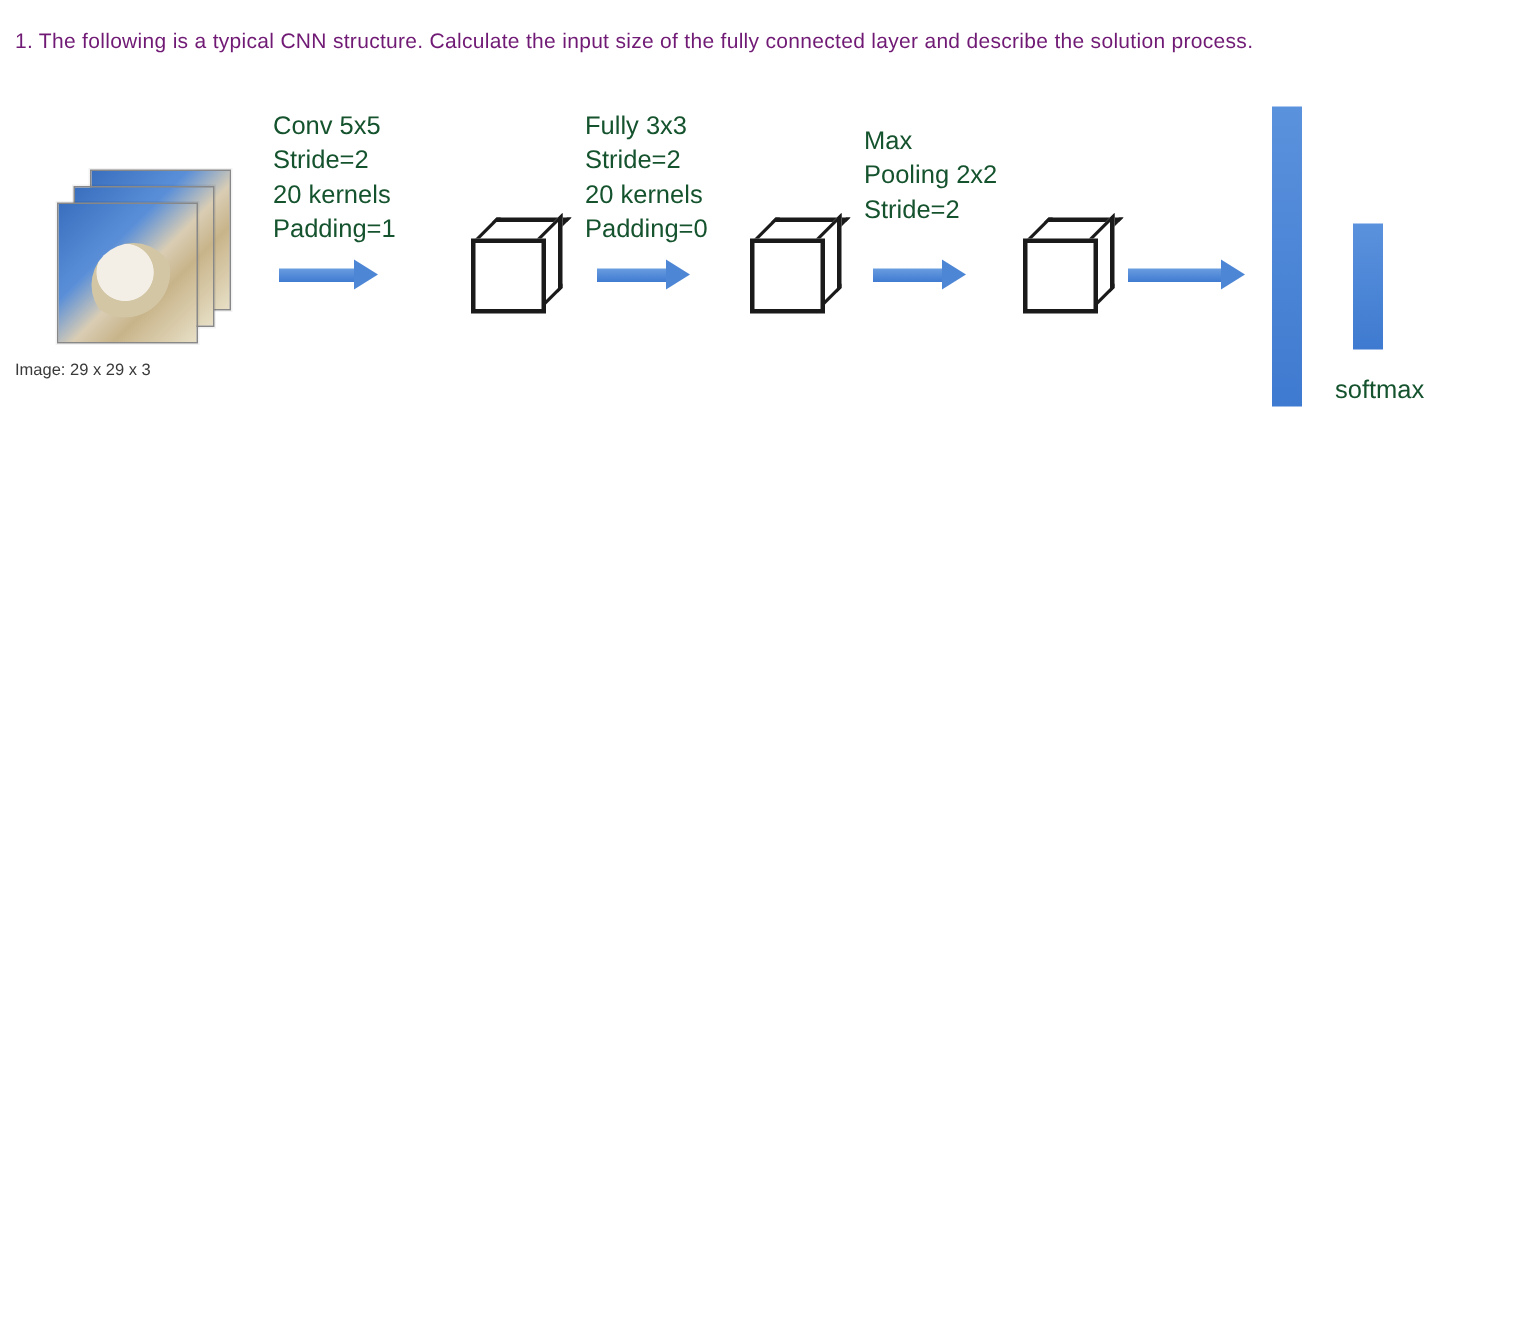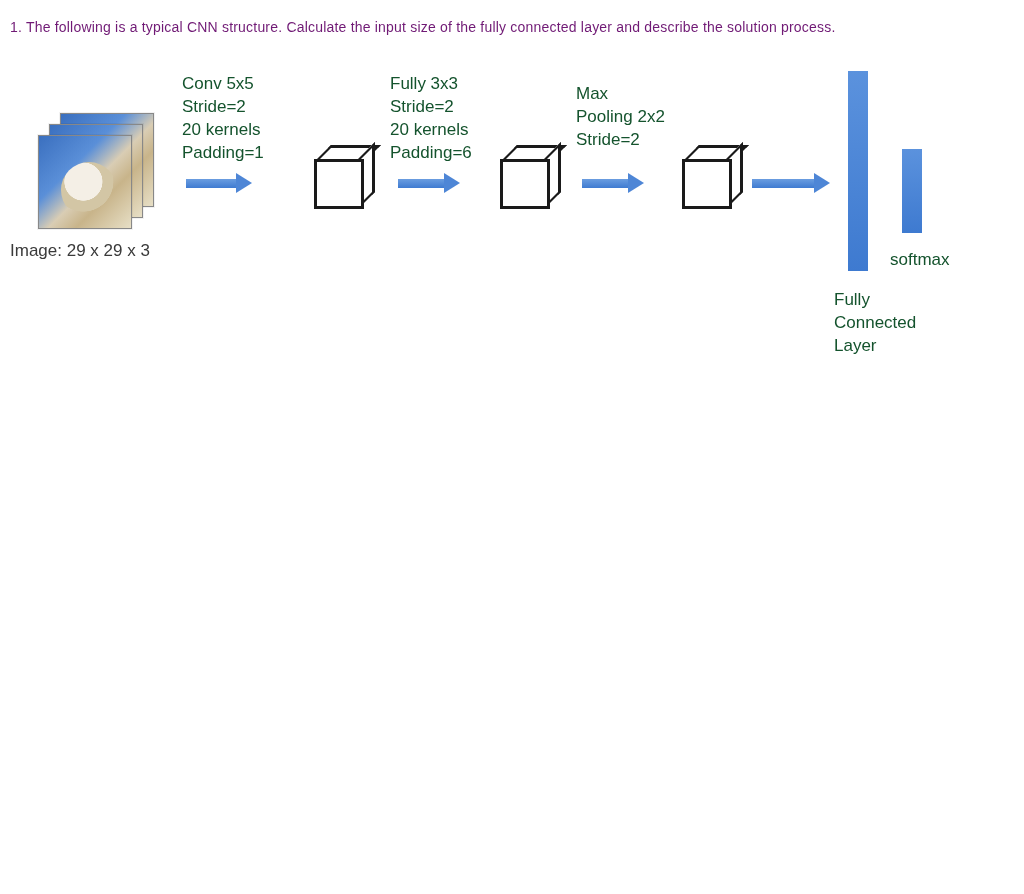--- a/index.html
+++ b/index.html
@@ -65,21 +65,21 @@
     border-radius: 50%;
   }
   .tile.t1 { left: 22px; top: 0px; }
   .tile.t2 { left: 11px; top: 11px; }
   .tile.t3 { left: 0px;  top: 22px; }
 
   .img-caption {
     position: absolute;
     left: 0px;
     top: 188px;
-    font-size: 17px;
+    font-size: 11px;
     color: #3a3a3a;
     white-space: nowrap;
   }
 
   
   .arrow {
     position: absolute;
     height: 16px;
   }
   .arrow .shaft {
@@ -177,21 +177,21 @@
     <div class="cube" style="left:304px; top:92px;">
       <div class="top"></div>
         <div class="side"></div>
         <div class="front"></div>
     </div>
 
     <div class="block op-label" style="left:380px; top:20px;">
       <div>Fully 3x3</div>
       <div>Stride=2</div>
       <div>20 kernels</div>
-      <div>Padding=6</div>
+      <div>Padding=0</div>
     </div>
 
     <div class="arrow" style="left:388px; top:122px; width:62px;">
       <div class="shaft"></div>
         <div class="head"></div>
     </div>
 
     <div class="cube" style="left:490px; top:92px;">
       <div class="top"></div>
         <div class="side"></div>
@@ -219,20 +219,15 @@
       <div class="shaft"></div>
         <div class="head"></div>
     </div>
 
     <div class="fc-bar" style="left:838px; top:18px; height:200px;"></div>
 
     <div class="fc-bar" style="left:892px; top:96px; height:84px;"></div>
 
     <div class="block op-label" style="left:880px; top:196px;">softmax</div>
 
-    <div class="block op-label" style="left:824px; top:236px;">
-      <div>Fully</div>
-      <div>Connected</div>
-      <div>Layer</div>
-    </div>
 
   </div>
 </div>
 
 </body></html>

